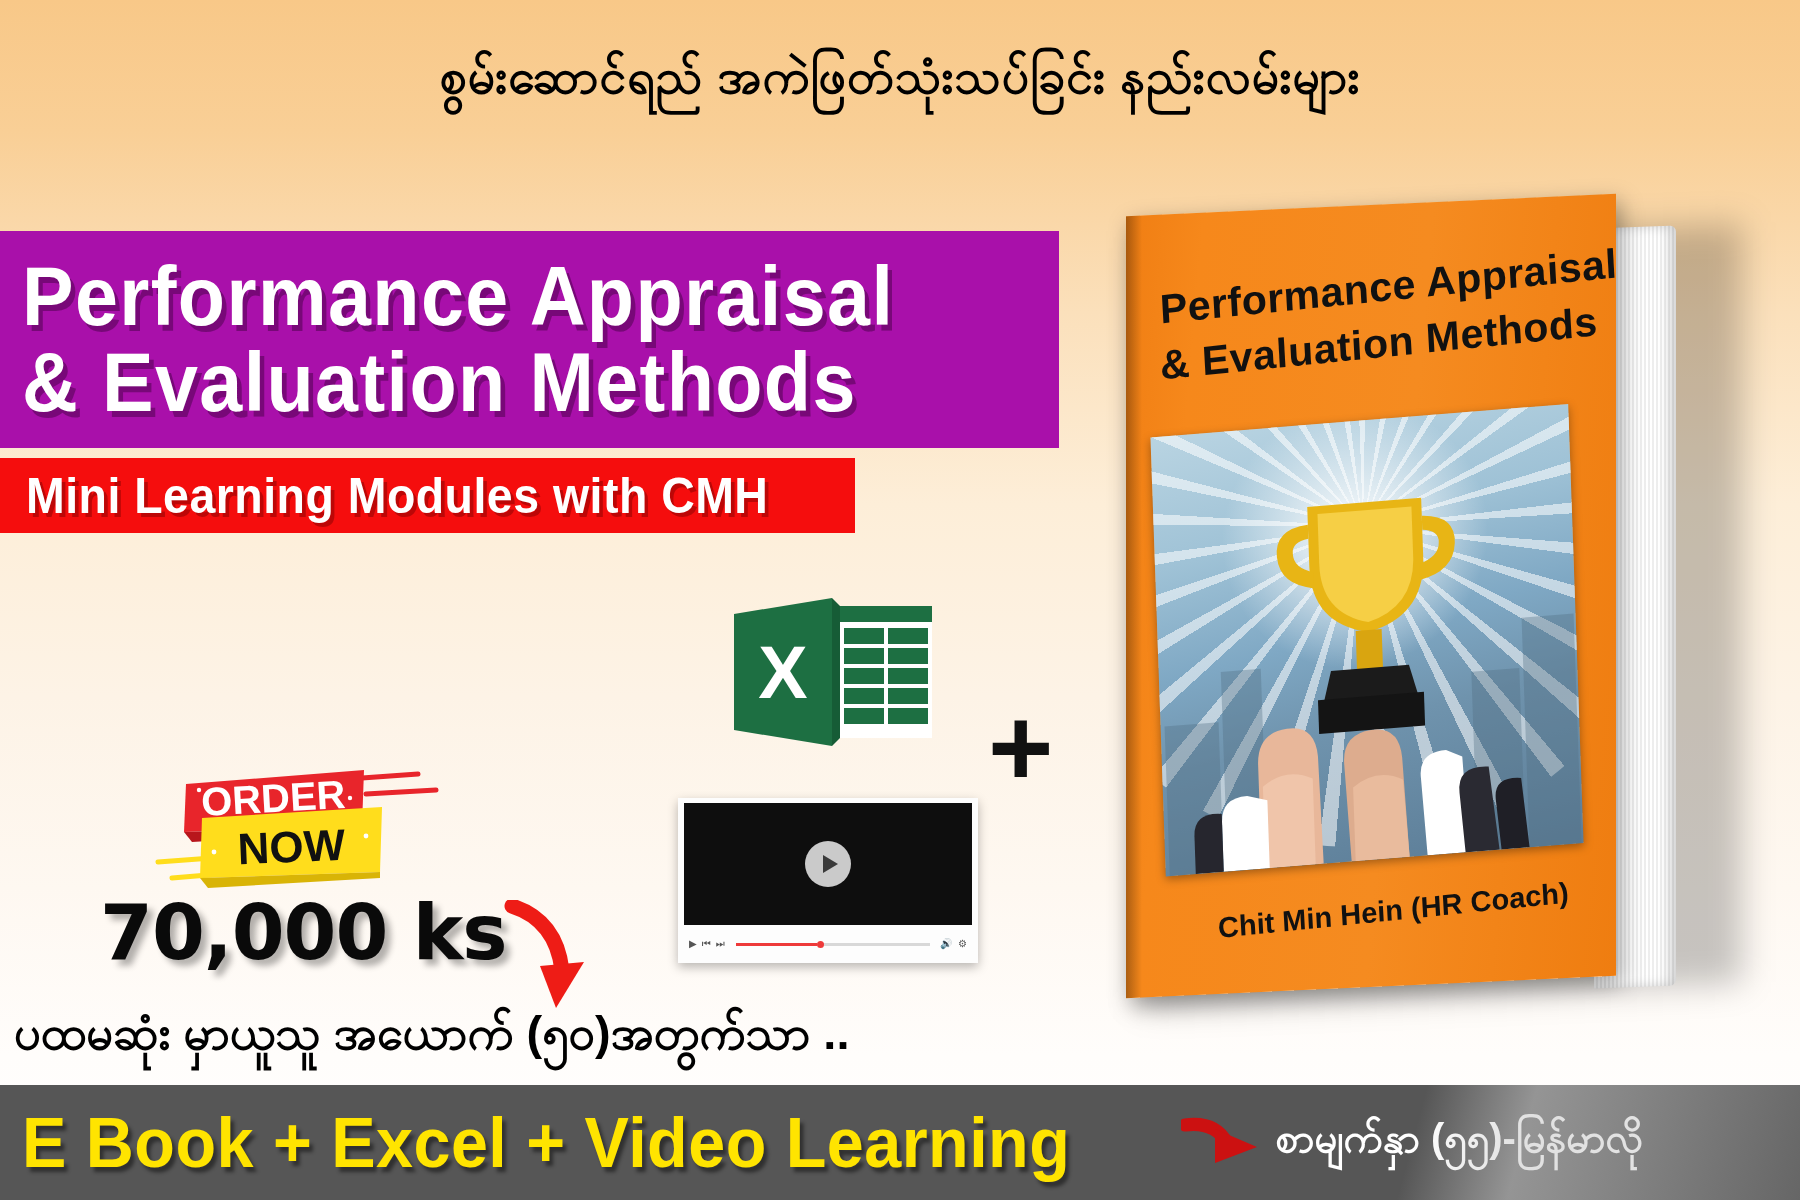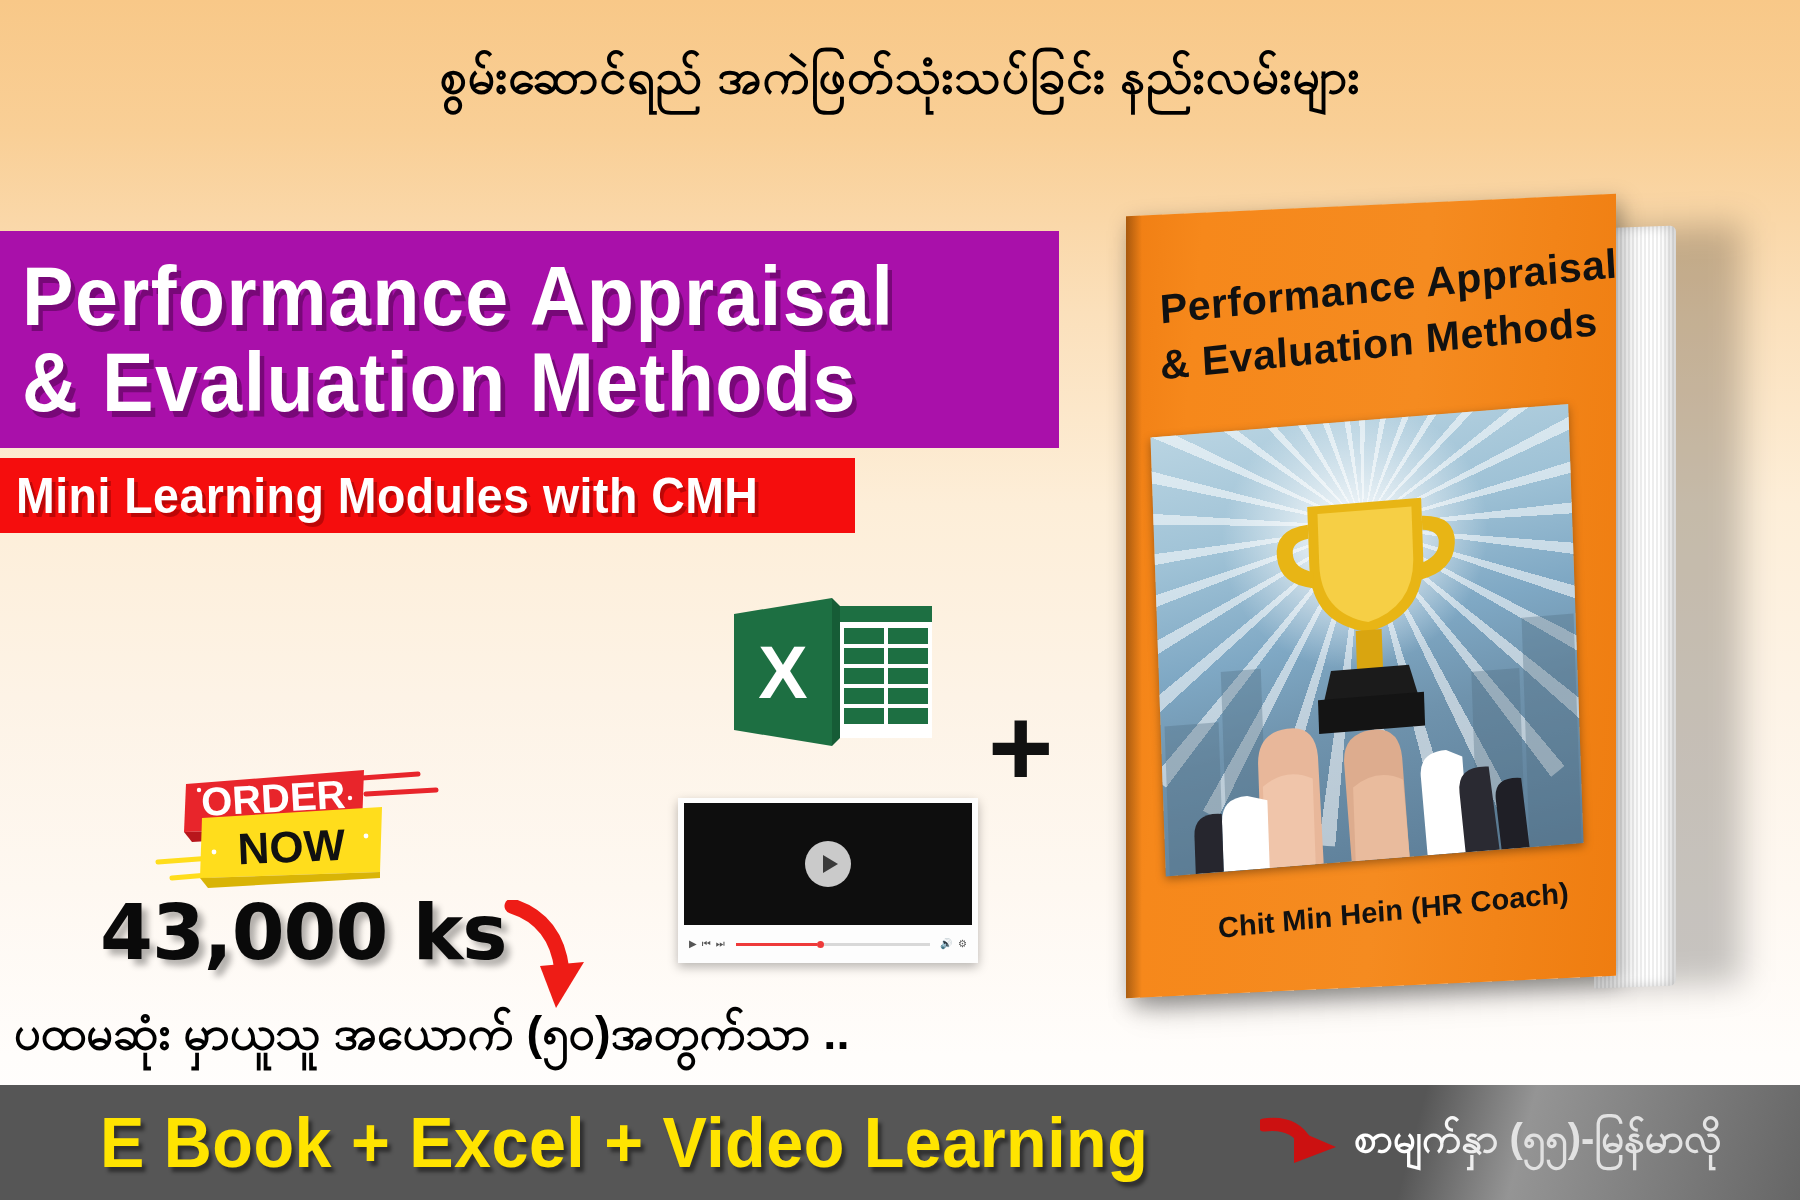--- a/index.html
+++ b/index.html
@@ -51,21 +51,21 @@
     text-shadow:5px 6px 0 rgba(60,0,60,.45);
     white-space:nowrap;
   }
 
   
   #red-banner {
     position:absolute; left:0; top:458px;
     width:855px; height:75px;
     background:#f50d0d;
     display:flex; align-items:center;
-    padding-left:16px;
+    padding-left:26px;
   }
   #red-banner span {
     color:#fff;
     font-family:"Liberation Sans Narrow","Liberation Sans", sans-serif;
     font-weight:700; font-size:50px;
     letter-spacing:.5px;
     transform:scaleX(0.93);
     transform-origin:left center;
     text-shadow:4px 4px 0 rgba(120,0,0,.45);
     white-space:nowrap;
@@ -212,21 +212,21 @@
     position:absolute; left:92px; top:700px;
     color:#111; font-family:"Liberation Sans", sans-serif;
     font-weight:700; font-size:29px;
     white-space:nowrap; transform:rotate(-3.2deg); transform-origin:left center;
   }
 
   
   #bottom-bar {
     position:absolute; left:0; top:1085px; width:1800px; height:115px;
     background:#565656;
-    display:flex; align-items:center;justify-content:center;
+    display:flex; align-items:center;
   }
   #bottom-main {
     margin-left:22px;
     color:#ffe400;
     font-family:"Liberation Sans Narrow","Liberation Sans", sans-serif;
     font-weight:700; font-size:70px;
     letter-spacing:.5px;
     transform:scaleX(0.95);
     transform-origin:left center;
     text-shadow:4px 5px 4px rgba(0,0,0,.45);
@@ -328,21 +328,21 @@
       </g>
       <g fill="#ffffff">
         <circle cx="64" cy="92" r="2.4"></circle>
           <circle cx="216" cy="76" r="2.4"></circle>
       </g>
       <text x="124" y="52" text-anchor="middle" fill="#ffffff" font-size="40" font-family="Liberation Sans, sans-serif" font-weight="700" transform="rotate(-3.2 124 52)">ORDER</text>
       <text x="142" y="102" text-anchor="middle" fill="#111111" font-size="44" font-family="Liberation Sans, sans-serif" font-weight="700" transform="rotate(-2.4 142 102)">NOW</text>
     </svg>
   </div>
 
-  <div id="price">43,000 ks</div>
+  <div id="price">70,000 ks</div>
 
   <div id="price-arrow">
     <svg viewBox="0 0 105 115">
       <path d="M14 6 Q58 20 64 70" stroke="#ee1c16" stroke-width="15" fill="none" stroke-linecap="round"></path>
       <path d="M42 66 L86 62 L58 108 Z" fill="#ee1c16"></path>
     </svg>
   </div>
 
   <div id="mm-promo">ပထမဆုံး မှာယူသူ အယောက် (၅၀)အတွက်သာ ..</div>
 

